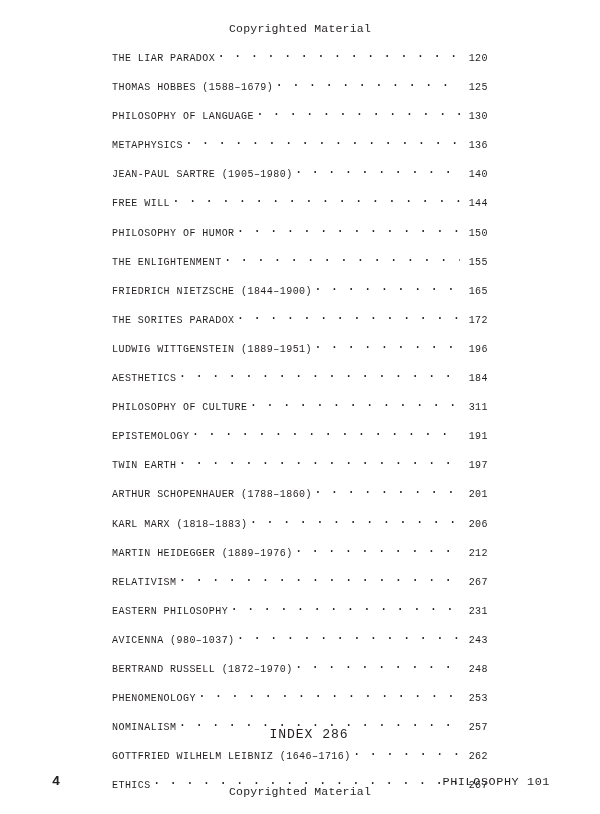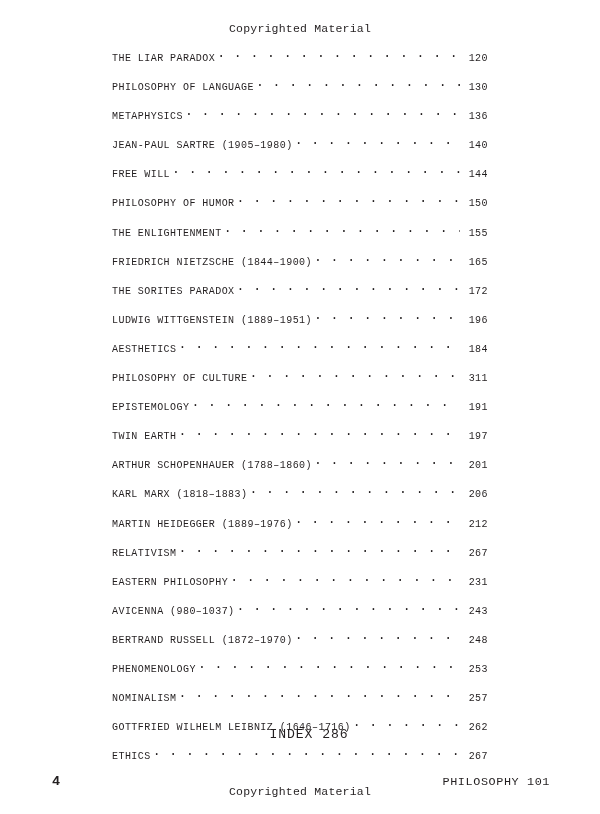--- a/index.html
+++ b/index.html
@@ -118,20 +118,25 @@
 
   <div class="copyright-top">Copyrighted Material</div>
 
   <div class="toc">
       <div class="toc-row">
         <span class="toc-title">THE LIAR PARADOX</span>
         <span class="toc-leader"></span>
         <span class="toc-page">120</span>
       </div>
       <div class="toc-row">
+        <span class="toc-title">THOMAS HOBBES (1588–1679)</span>
+        <span class="toc-leader"></span>
+        <span class="toc-page">125</span>
+      </div>
+      <div class="toc-row">
         <span class="toc-title">PHILOSOPHY OF LANGUAGE</span>
         <span class="toc-leader"></span>
         <span class="toc-page">130</span>
       </div>
       <div class="toc-row">
         <span class="toc-title">METAPHYSICS</span>
         <span class="toc-leader"></span>
         <span class="toc-page">136</span>
       </div>
       <div class="toc-row">

